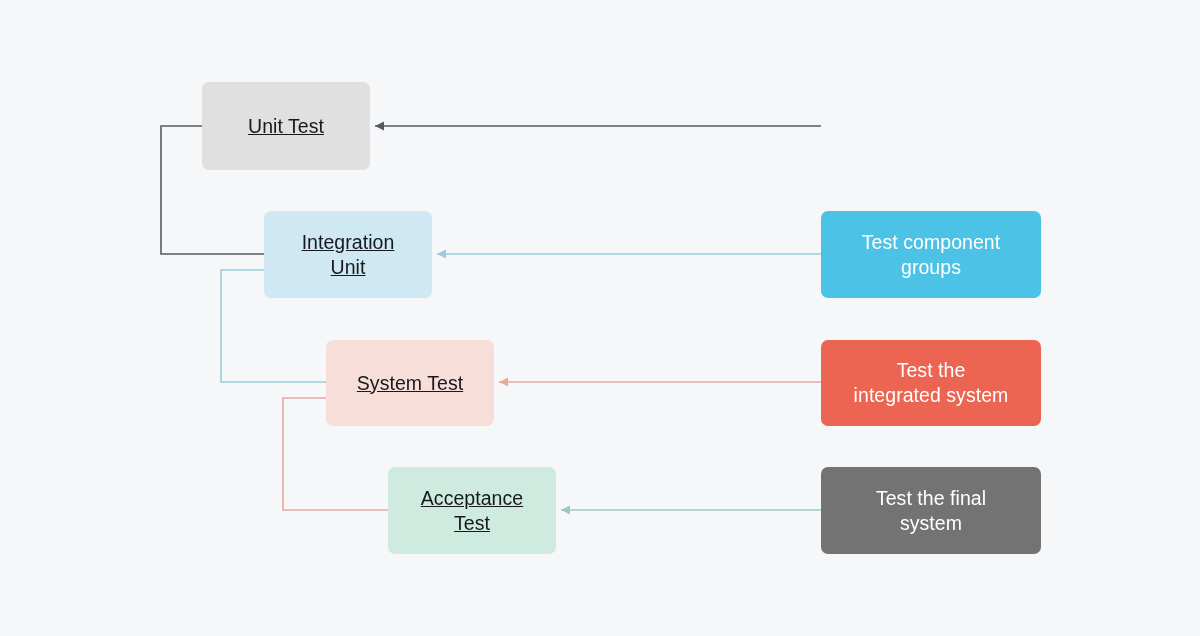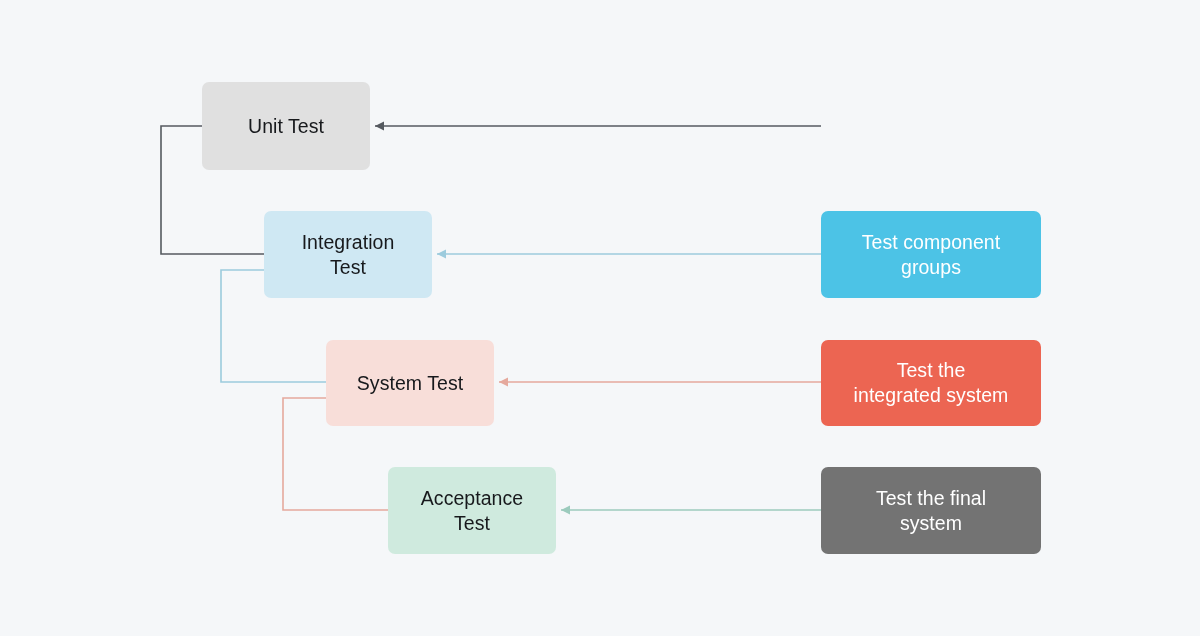--- a/index.html
+++ b/index.html
@@ -36,20 +36,21 @@
     border-radius: 7px;
     font-size: 19.5px;
     line-height: 1.28;
     padding: 4px 10px;
     letter-spacing: 0.05px;
     white-space: pre-line;
   }
   .node.stage {
     color: #17191c;
     font-weight: 400;
+    text-decoration: underline;
   }
   .node.desc {
     color: #ffffff;
     font-weight: 400;
   }
   .node-unit        { left: 202px; top: 82px;  width: 168px; height: 88px; background: #e0e0e0; }
   .node-integration { left: 264px; top: 211px; width: 168px; height: 87px; background: #cfe8f3; }
   .node-system      { left: 326px; top: 340px; width: 168px; height: 86px; background: #f8ded9; }
   .node-acceptance  { left: 388px; top: 467px; width: 168px; height: 87px; background: #cfeade; text-align: center; }
 
@@ -94,21 +95,21 @@
     </g>
 
     <g>
       <path d="M 326 398 L 283 398 L 283 510 L 388 510" fill="none" stroke="#e5a99d" stroke-width="1.6"></path>
     </g>
   </svg>
 
   <div class="node stage node-unit">Unit Test</div>
 
   <div class="node stage node-integration">Integration
-Test</div>
+Unit</div>
 
   <div class="node stage node-system">System Test</div>
 
   <div class="node stage node-acceptance">Acceptance
 Test</div>
 
 
   <div class="node desc node-d2">Test component
 groups</div>
 

